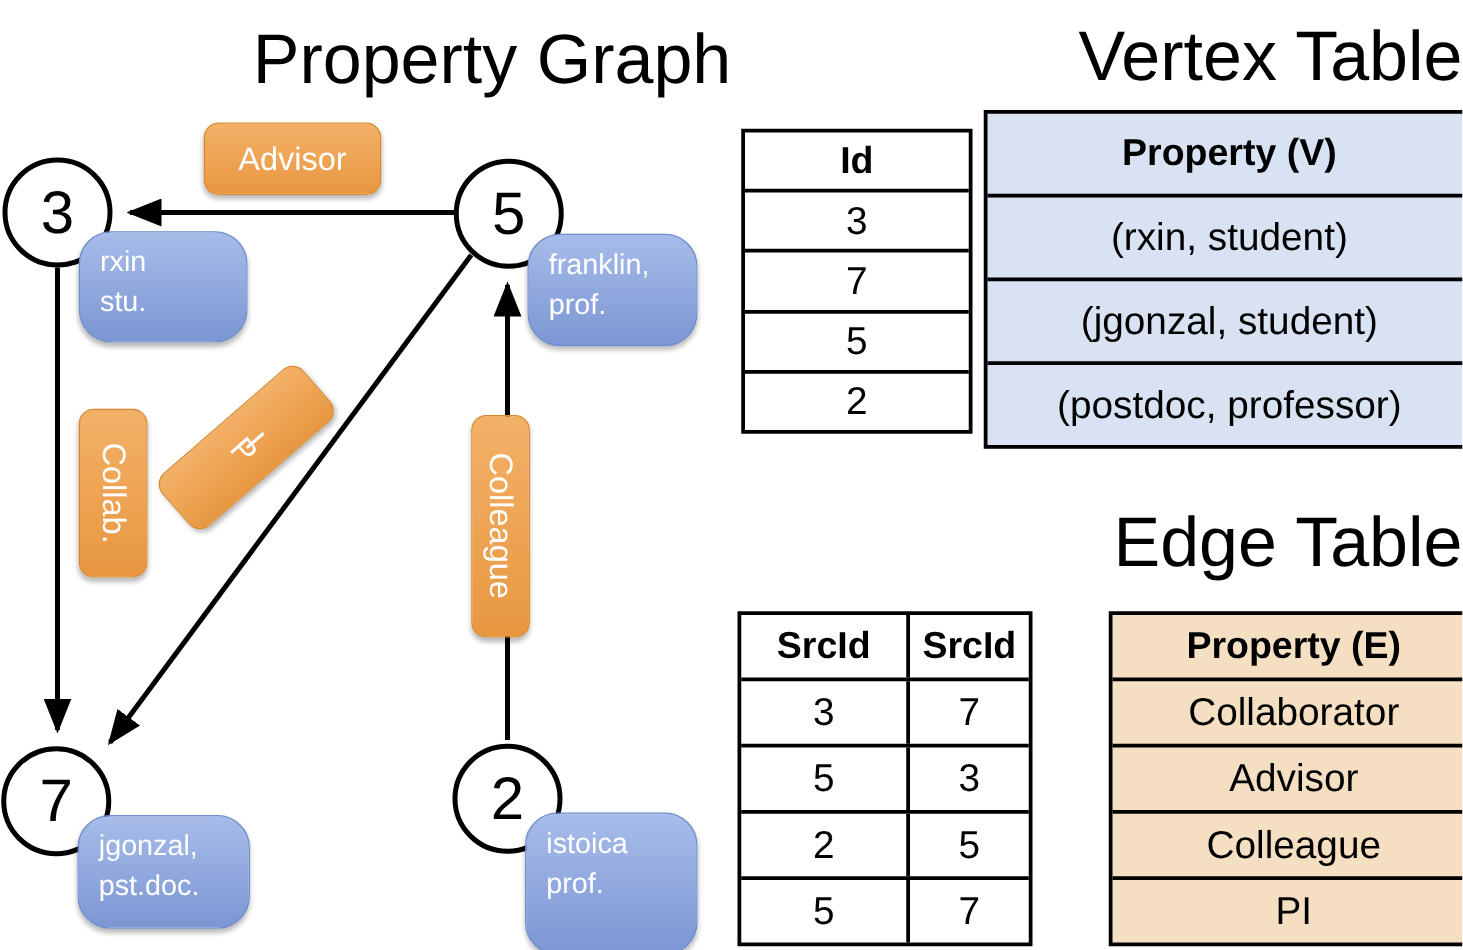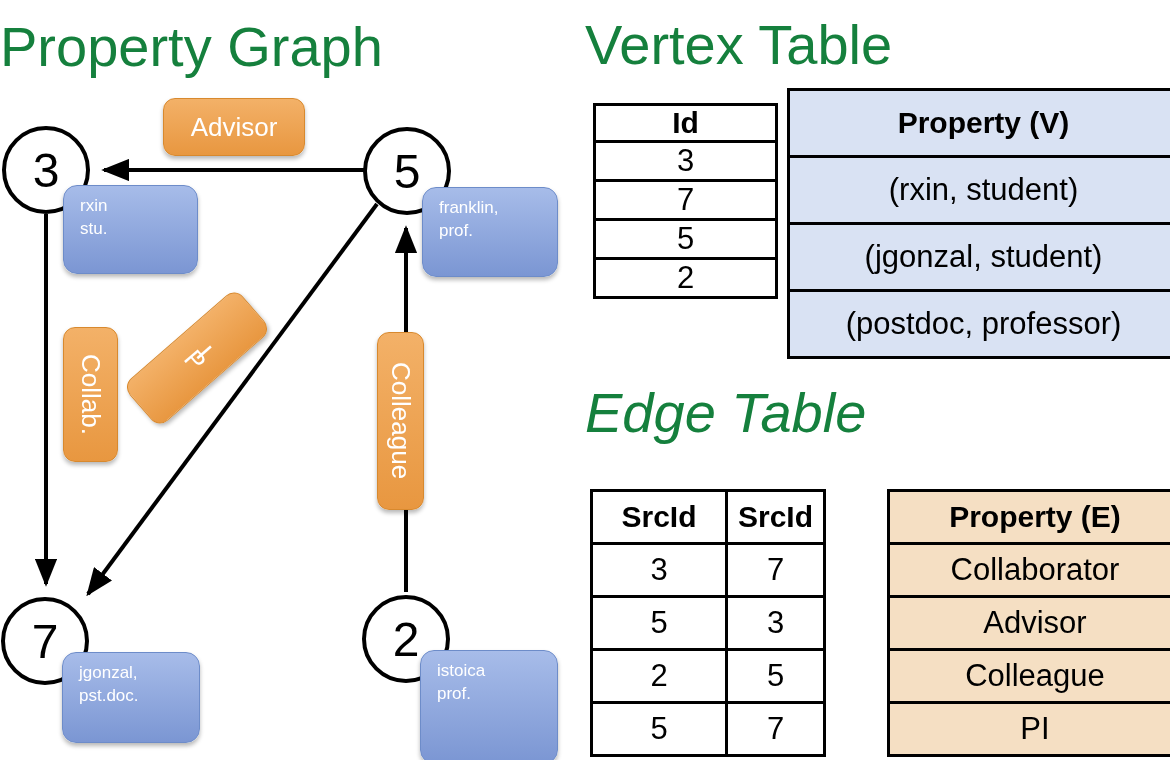--- a/index.html
+++ b/index.html
@@ -3,44 +3,44 @@
 <meta charset="utf-8">
 <style>
   html,body{margin:0;padding:0;background:#fff;}
   #canvas{
     position:relative;width:1170px;height:760px;background:#fff;overflow:hidden;
     font-family:"Liberation Sans","DejaVu Sans",sans-serif;color:#000;
   }
   
   .big-title{
     position:absolute;font-size:56px;font-weight:300;letter-spacing:0px;
-    text-align:left;white-space:nowrap;color:#15803d;
+    text-align:right;white-space:nowrap;color:#000000;
   }
   #pg-title{left:0;width:585px;top:14px;}
   #vt-title{left:585px;width:585px;top:12px;}
-  #et-title{left:585px;width:585px;top:380px;font-style:italic;}
+  #et-title{left:585px;width:585px;top:401px;}
 
   
   #edges-svg{position:absolute;left:0;top:0;width:585px;height:760px;}
   .node-circle{
     position:absolute;width:80px;height:80px;border:4px solid #000;border-radius:50%;
     background:#fff;display:flex;align-items:center;justify-content:center;
     font-size:48px;font-weight:300;z-index:2;
   }
   #node-3{left:2px;top:126px;}
   #node-5{left:363px;top:127px;}
   #node-7{left:1px;top:597px;}
   #node-2{left:362px;top:595px;}
 
   .vbox{
-    position:absolute;border-radius:14px;z-index:4;
+    position:absolute;border-radius:26px;z-index:4;
     background:linear-gradient(180deg,var(--blueTop),var(--blueBottom));
     border:1px solid var(--blueBorder);
     box-shadow:0 3px 4px rgba(0,0,0,0.28);
-    color:#fff;font-size:17px;font-weight:300;line-height:1.38;
+    color:#fff;font-size:23px;font-weight:300;line-height:1.38;
     padding:8px 0 0 16px;box-sizing:border-box;
   }
   #vbox-rxin{left:63px;top:185px;width:135px;height:89px;}
   #vbox-franklin{left:422px;top:187px;width:136px;height:90px;}
   #vbox-jgonzal{left:62px;top:652px;width:138px;height:91px;}
   #vbox-istoica{left:420px;top:650px;width:138px;height:114px;}
 
   .ebox{
     position:absolute;border-radius:12px;z-index:3;
     background:linear-gradient(180deg,var(--orangeTop),var(--orangeBottom));
@@ -65,21 +65,21 @@
     flex:1;display:flex;align-items:center;justify-content:center;
     font-size:31px;font-weight:300;border-top:3px solid #000;
   }
   .subtable .trow:first-child{border-top:none;}
   .subtable .trow.thead{font-weight:700;font-size:30px;}
   .split-row{padding:0;}
   .split-row .cell-a{width:132px;display:flex;align-items:center;justify-content:center;
     border-right:3px solid #000;align-self:stretch;}
   .split-row .cell-b{flex:1;display:flex;align-items:center;justify-content:center;
     align-self:stretch;}
-  #vt-id{left:593px;top:103px;width:185px;height:196px;}
+  #vt-id{left:593px;top:103px;width:185px;height:244px;}
   #vt-prop{left:787px;top:88px;width:393px;height:271px;background:var(--vertexCell);}
   #et-ids{left:590px;top:489px;width:236px;height:268px;}
   #et-prop{left:887px;top:489px;width:296px;height:268px;background:var(--edgeCell);}
 </style>
 </head>
 <body>
 
 <div id="canvas">
 
   <div id="pg-title" class="big-title">Property Graph</div>

